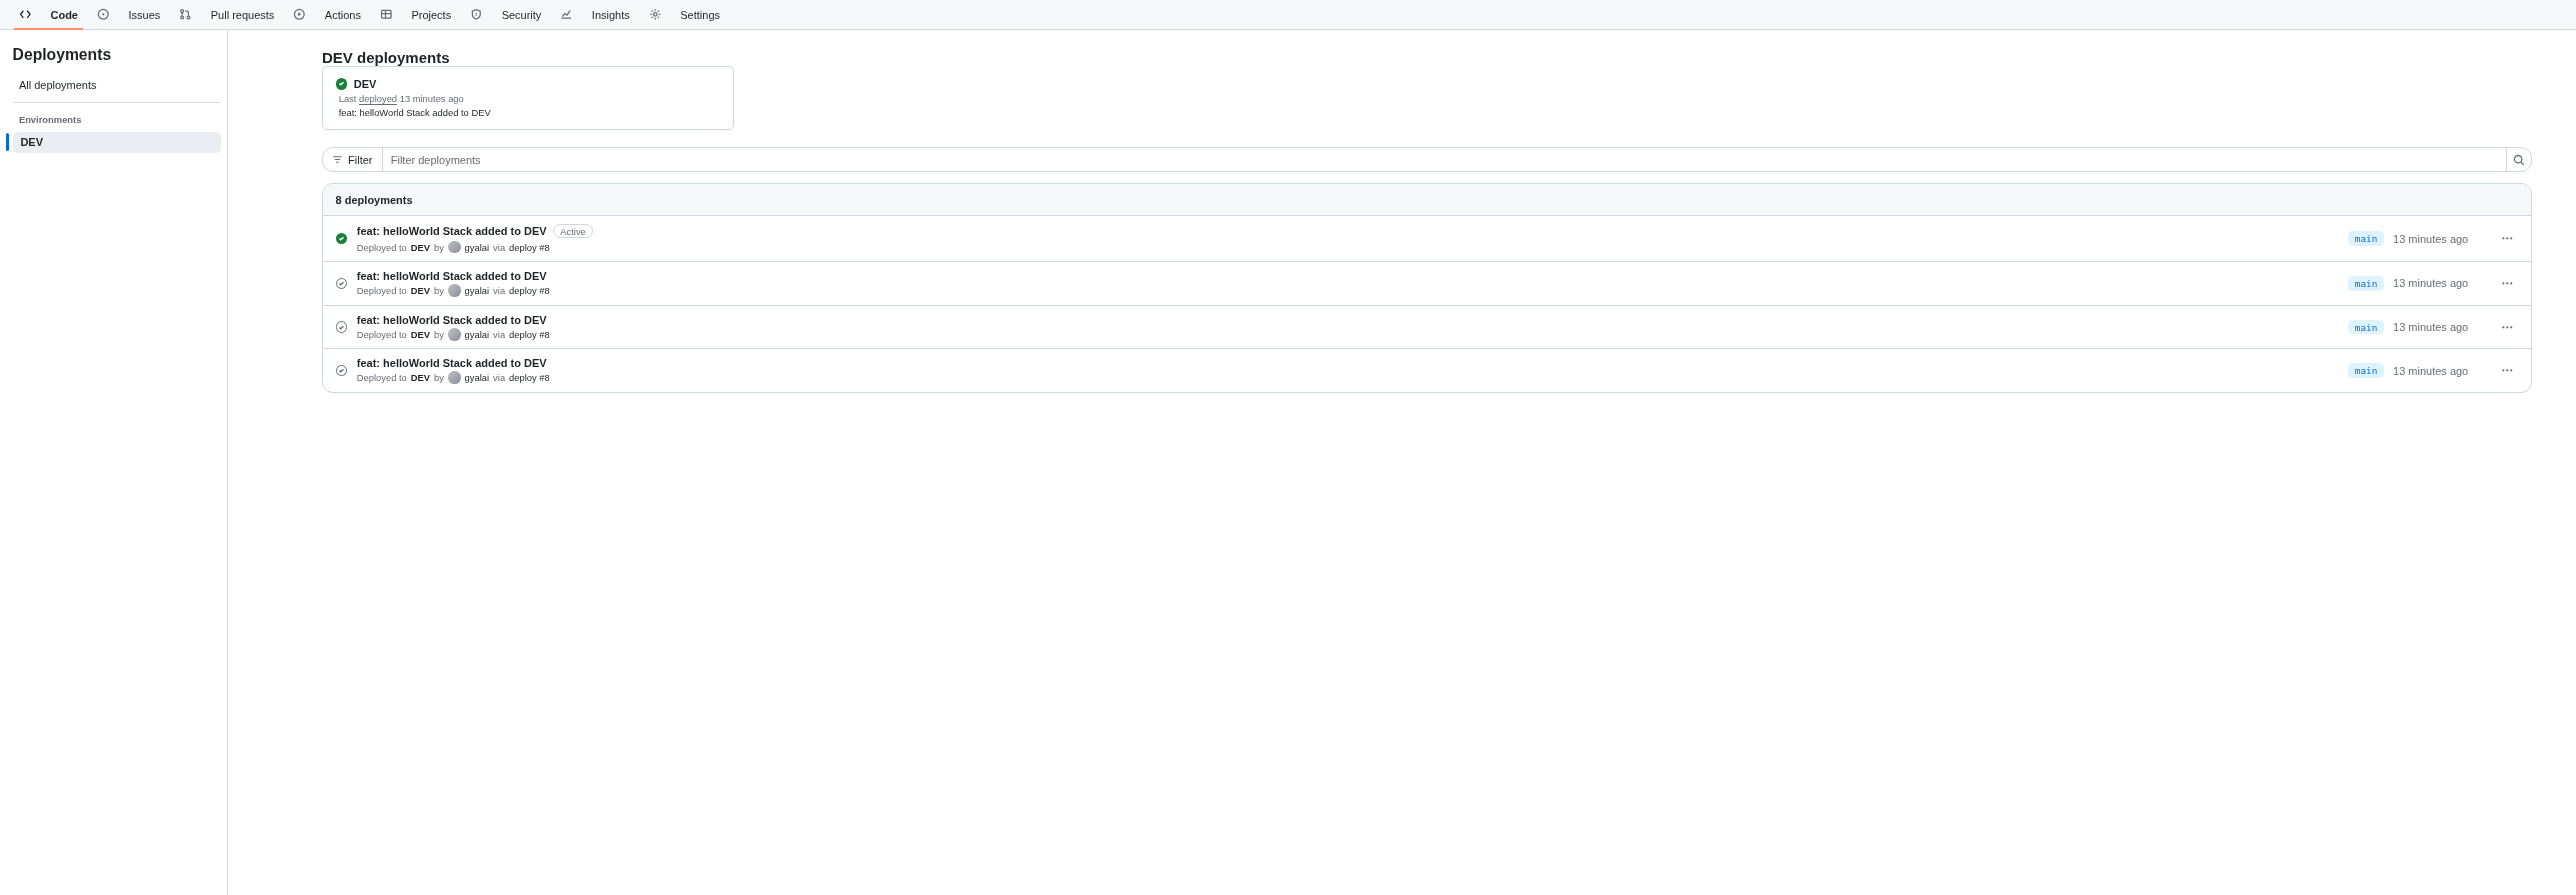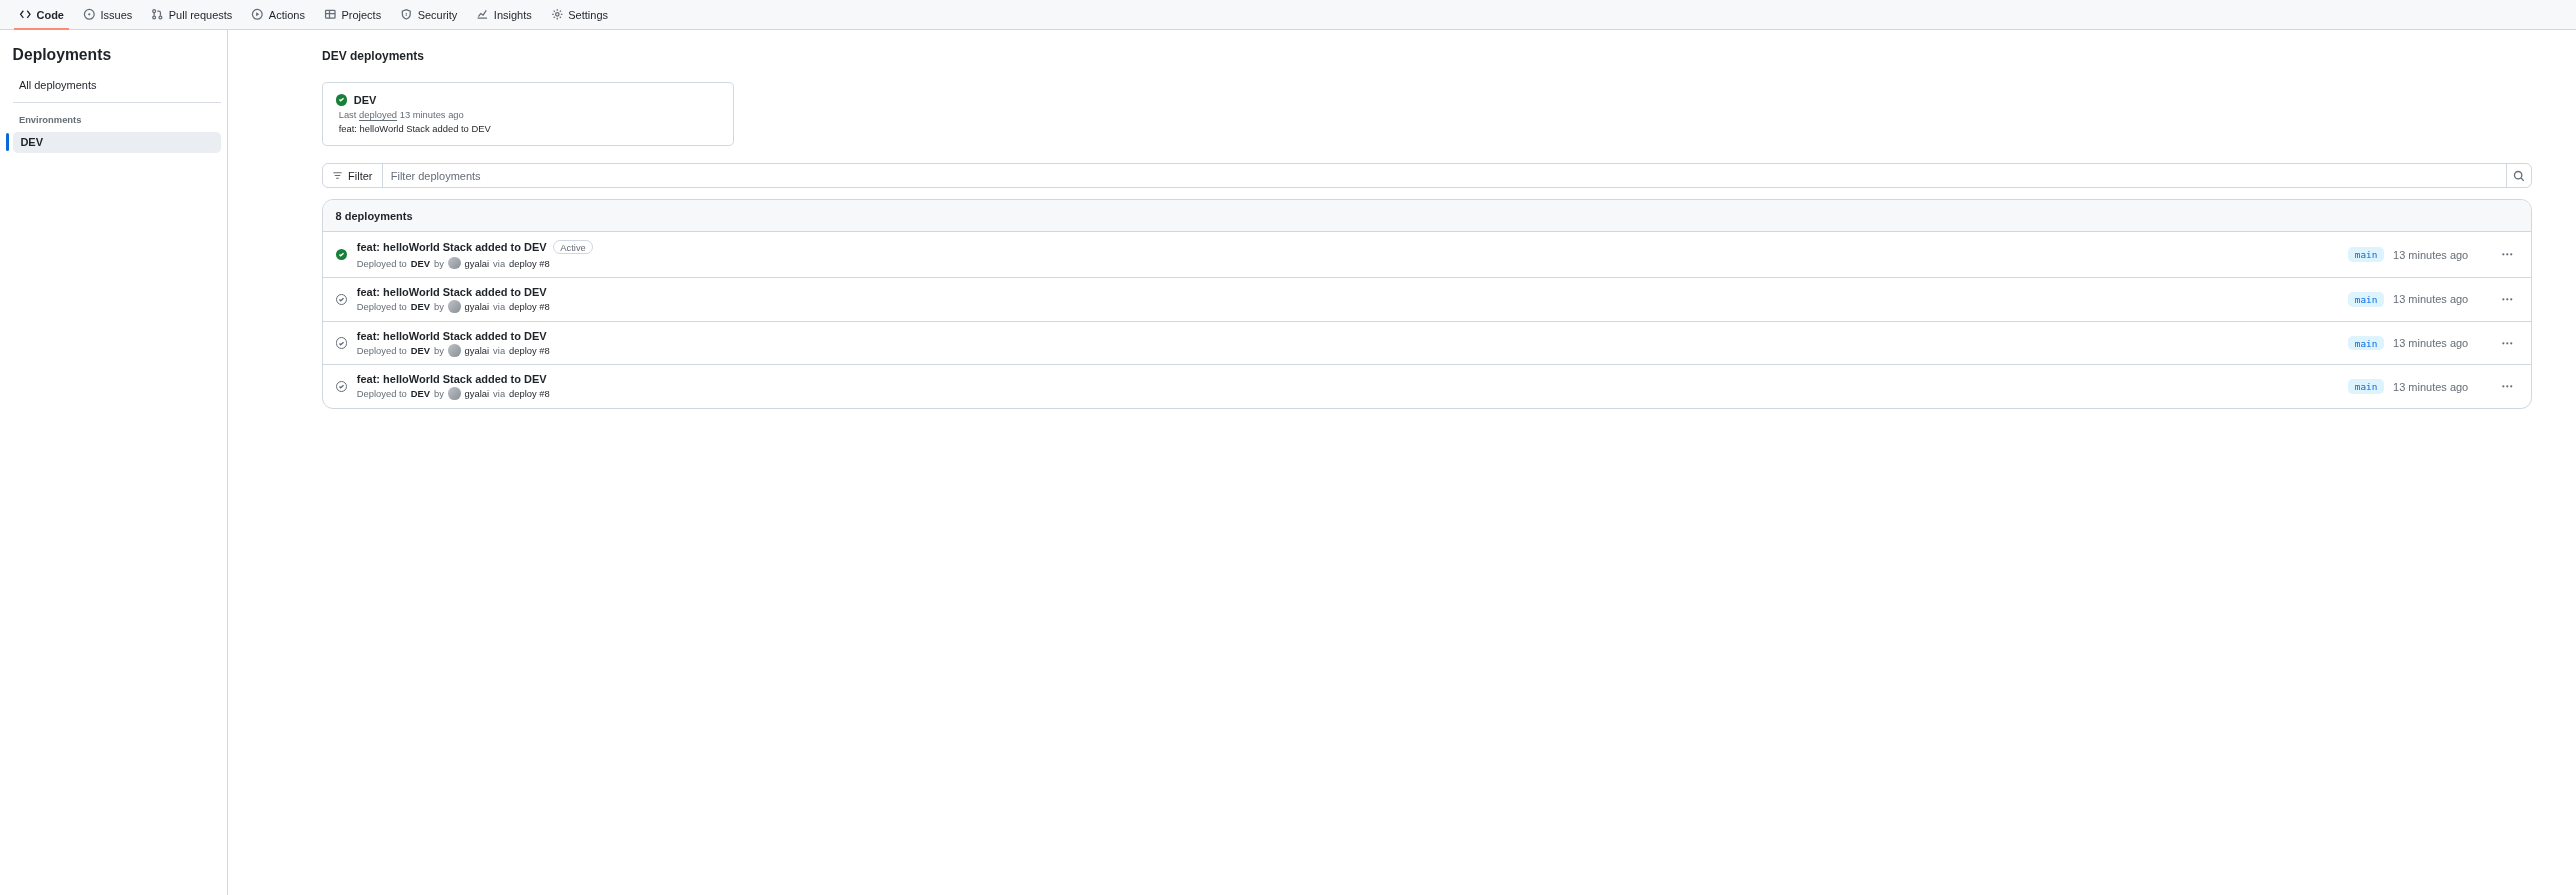--- a/index.html
+++ b/index.html
@@ -15,21 +15,21 @@
     align-items: center;
     gap: 6.3px;
     padding: 0 12.6px;
     border-bottom: 0.8px solid #d0d7de;
     background: #f6f8fa;
     height: 30px;
   }
   .topnav-item {
     display: flex;
     align-items: center;
-    gap: 5px;
+    gap: 19px;
     padding: 0 6.3px;
     height: 30px;
     font-size: 11px;
     color: #1f2328;
     cursor: pointer;
     position: relative;
   }
   .topnav-item.selected { font-weight: 600; }
   .topnav-item.selected::after {
     content: "";
@@ -74,21 +74,21 @@
   .sidebar-env::before {
     content: "";
     position: absolute;
     left: -6.3px; top: 1.6px; bottom: 1.6px;
     width: 3.1px;
     background: #0969da;
     border-radius: 1.6px;
   }
 
   .main { flex: 1; padding: 19px 44px 0 94px; }
-  .page-title { font-size: 12px; font-weight: 600; margin-bottom: 19px; }
+  .page-title { font-size: 15px; font-weight: 600; }
   .latest-label { color: #656d76; font-size: 11px; margin-bottom: 7.8px; }
 
   .latest-card {
     border: 0.8px solid #d0d7de;
     border-radius: 4.7px;
     padding: 11px 12.6px;
     width: 412px;
     margin-bottom: 17px;
   }
   .latest-head { display: flex; align-items: center; gap: 6.3px; font-weight: 600; }
@@ -103,21 +103,21 @@
   .status-circle.success { background: #1a7f37; }
   .status-circle.success svg { stroke: #fff; stroke-width: 2.4; fill: none; width: 7px; height: 7px; }
   .status-circle.neutral { border: 1.3px solid #656d76; background: #fff; }
   .status-circle.neutral svg { stroke: #656d76; stroke-width: 2.4; fill: none; width: 7px; height: 7px; }
 
   
   .filterbar {
     display: flex;
     align-items: stretch;
     border: 0.8px solid #d0d7de;
-    border-radius: 6px;
+    border-radius: 11px;
     height: 25px;
     margin-bottom: 11px;
   }
   .filter-btn {
     display: flex; align-items: center; gap: 4.7px;
     padding: 0 9.4px;
     border-right: 0.8px solid #d0d7de;
     font-size: 11px; font-weight: 500;
     cursor: pointer;
   }

